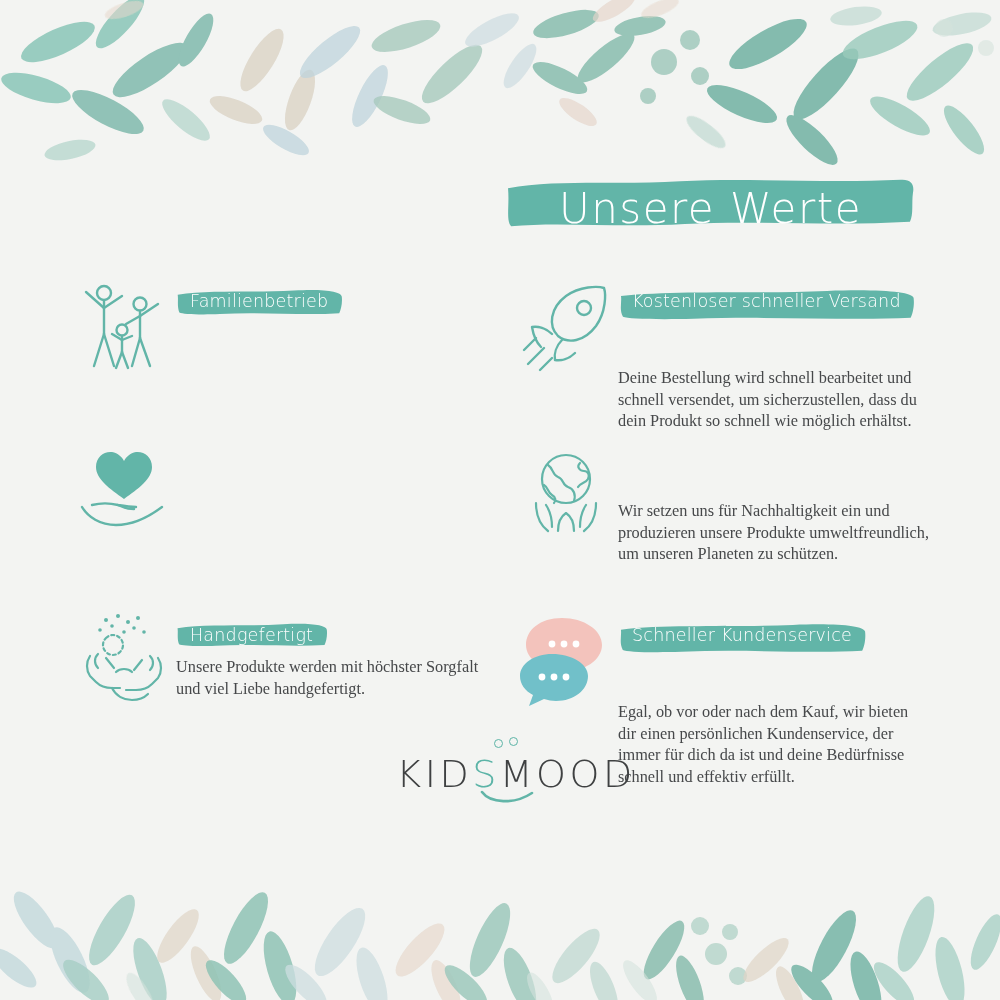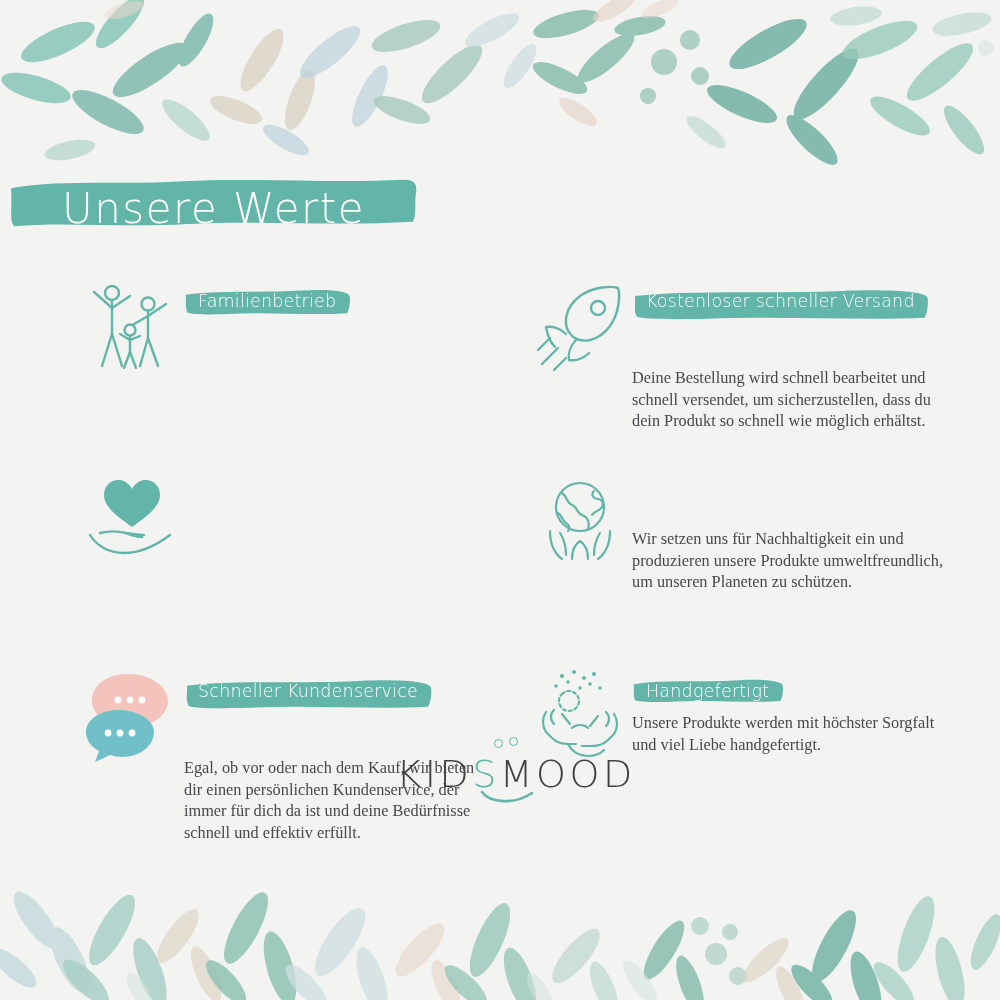--- a/index.html
+++ b/index.html
@@ -32,22 +32,21 @@
   }
   .foliage.top { top: 0; height: 185px; }
   .foliage.bottom { bottom: 0; height: 200px; }
 
   
   .title-wrap {
     position: absolute;
     top: 176px;
     left: 0;
     width: 916px;
-    text-align: left;
-    margin-left: 8px;
+    text-align: right;
   }
   .title-brush {
     display: inline-block;
     position: relative;
     padding: 8px 54px 12px 54px;
   }
   .title-brush .brush-bg {
     position: absolute;
     inset: 0;
     z-index: 0;
@@ -59,27 +58,26 @@
     font-weight: 300;
     font-size: 42px;
     letter-spacing: 1.5px;
     color: #ffffff;
   }
 
   
   .grid {
     position: absolute;
     top: 272px;
-    left: 80px;
+    left: 72px;
     width: 862px;
     display: grid;
     grid-template-columns: 420px 420px;
     column-gap: 22px;
     row-gap: 0;
-    gap: 28px;
   }
   .cell {
     display: flex;
     align-items: flex-start;
     height: 167px;
   }
   .cell .icon {
     width: 104px;
     flex: 0 0 104px;
     display: flex;
@@ -348,51 +346,20 @@
           <path d="M26 40 C30 42 30 48 34 50 C38 52 38 56 36 58"></path>
           <path d="M18 58 C18 70 22 80 30 86"></path>
           <path d="M78 58 C78 70 74 80 66 86"></path>
           <path d="M28 60 C32 66 34 74 34 82"></path>
           <path d="M68 60 C64 66 62 74 62 82"></path>
           <path d="M40 86 C40 78 42 72 48 68 C54 72 56 78 56 86"></path>
         </svg>
       </div>
       <div class="body">
         <div class="desc">Wir setzen uns für Nachhaltigkeit ein und produzieren unsere Produkte umweltfreundlich, um unseren Planeten zu schützen.</div>
-      </div>
-    </div>
-
-    <div class="cell right">
-      <div class="icon">
-        <svg width="96" height="96" viewBox="0 0 96 96" fill="none">
-          <path d="M44 6 C66 6 84 18 84 33 C84 48 66 60 44 60 C38 60 33 59 28 57
-                   L14 64 L18 51 C12 46 8 40 8 33 C8 18 22 6 44 6 Z" fill="#f3c3bc"></path>
-          <g fill="#ffffff">
-            <circle cx="34" cy="32" r="3.4"></circle>
-              <circle cx="46" cy="32" r="3.4"></circle>
-              <circle cx="58" cy="32" r="3.4"></circle>
-          </g>
-          <path d="M34 42 C16 42 2 52 2 64 C2 72 7 79 15 83 L11 94 L26 87
-                   C30 88 34 89 38 89 C56 89 70 78 70 64 C70 52 54 42 34 42 Z" fill="#71c0c9"></path>
-          <g fill="#ffffff">
-            <circle cx="24" cy="65" r="3.4"></circle>
-              <circle cx="36" cy="65" r="3.4"></circle>
-              <circle cx="48" cy="65" r="3.4"></circle>
-          </g>
-        </svg>
-      </div>
-      <div class="body">
-        <span class="label-brush">
-          <svg class="brush-bg" viewBox="0 0 260 34" preserveAspectRatio="none">
-            <path d="M3,8 C52,2 120,6 182,3 C228,1 256,4 257,10 C258,18 256,26 254,30
-                     C198,33 130,28 66,31 C32,32 9,31 5,29 C1,22 4,14 3,8 Z" fill="#62b5a8"></path>
-          </svg>
-          <span class="label-text">Schneller Kundenservice</span>
-        </span>
-        <div class="desc">Egal, ob vor oder nach dem Kauf, wir bieten dir einen persönlichen Kundenservice, der immer für dich da ist und deine Bedürfnisse schnell und effektiv erfüllt.</div>
       </div>
     </div>
 
     <div class="cell left">
       <div class="icon">
         <svg width="96" height="96" viewBox="0 0 96 96" fill="none" stroke="#62b5a8" stroke-width="2.2" stroke-linecap="round" stroke-linejoin="round">
           <g fill="#62b5a8" stroke="none">
             <circle cx="30" cy="8" r="2"></circle>
               <circle cx="42" cy="4" r="2"></circle>
             <circle cx="52" cy="10" r="2"></circle>
@@ -419,20 +386,51 @@
           <svg class="brush-bg" viewBox="0 0 200 34" preserveAspectRatio="none">
             <path d="M2,8 C40,2 90,6 140,3 C176,1 196,4 197,10 C198,18 196,26 194,30
                      C150,33 100,28 52,31 C26,32 8,31 4,29 C1,22 3,14 2,8 Z" fill="#62b5a8"></path>
           </svg>
           <span class="label-text">Handgefertigt</span>
         </span>
         <div class="desc">Unsere Produkte werden mit höchster Sorgfalt und viel Liebe handgefertigt.</div>
       </div>
     </div>
 
+    <div class="cell right">
+      <div class="icon">
+        <svg width="96" height="96" viewBox="0 0 96 96" fill="none">
+          <path d="M44 6 C66 6 84 18 84 33 C84 48 66 60 44 60 C38 60 33 59 28 57
+                   L14 64 L18 51 C12 46 8 40 8 33 C8 18 22 6 44 6 Z" fill="#f3c3bc"></path>
+          <g fill="#ffffff">
+            <circle cx="34" cy="32" r="3.4"></circle>
+              <circle cx="46" cy="32" r="3.4"></circle>
+              <circle cx="58" cy="32" r="3.4"></circle>
+          </g>
+          <path d="M34 42 C16 42 2 52 2 64 C2 72 7 79 15 83 L11 94 L26 87
+                   C30 88 34 89 38 89 C56 89 70 78 70 64 C70 52 54 42 34 42 Z" fill="#71c0c9"></path>
+          <g fill="#ffffff">
+            <circle cx="24" cy="65" r="3.4"></circle>
+              <circle cx="36" cy="65" r="3.4"></circle>
+              <circle cx="48" cy="65" r="3.4"></circle>
+          </g>
+        </svg>
+      </div>
+      <div class="body">
+        <span class="label-brush">
+          <svg class="brush-bg" viewBox="0 0 260 34" preserveAspectRatio="none">
+            <path d="M3,8 C52,2 120,6 182,3 C228,1 256,4 257,10 C258,18 256,26 254,30
+                     C198,33 130,28 66,31 C32,32 9,31 5,29 C1,22 4,14 3,8 Z" fill="#62b5a8"></path>
+          </svg>
+          <span class="label-text">Schneller Kundenservice</span>
+        </span>
+        <div class="desc">Egal, ob vor oder nach dem Kauf, wir bieten dir einen persönlichen Kundenservice, der immer für dich da ist und deine Bedürfnisse schnell und effektiv erfüllt.</div>
+      </div>
+    </div>
+
   </div>
 
   <div class="logo">
     <span class="logo-inner">
       <span class="logo-dots">
           <i></i>
           <i></i>
         </span>
       <span class="logo-text"><span>KID</span><span class="s-mark">S</span><span>MOOD</span></span>
       <svg class="logo-smile" viewBox="0 0 64 16" fill="none">

